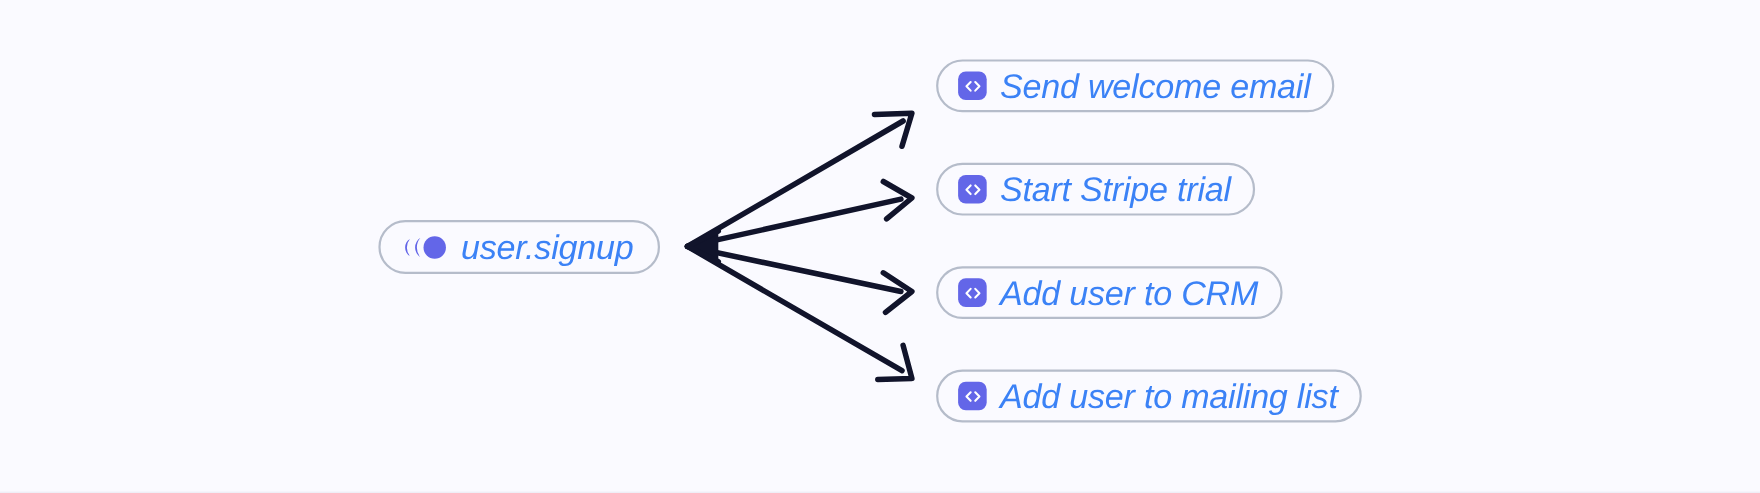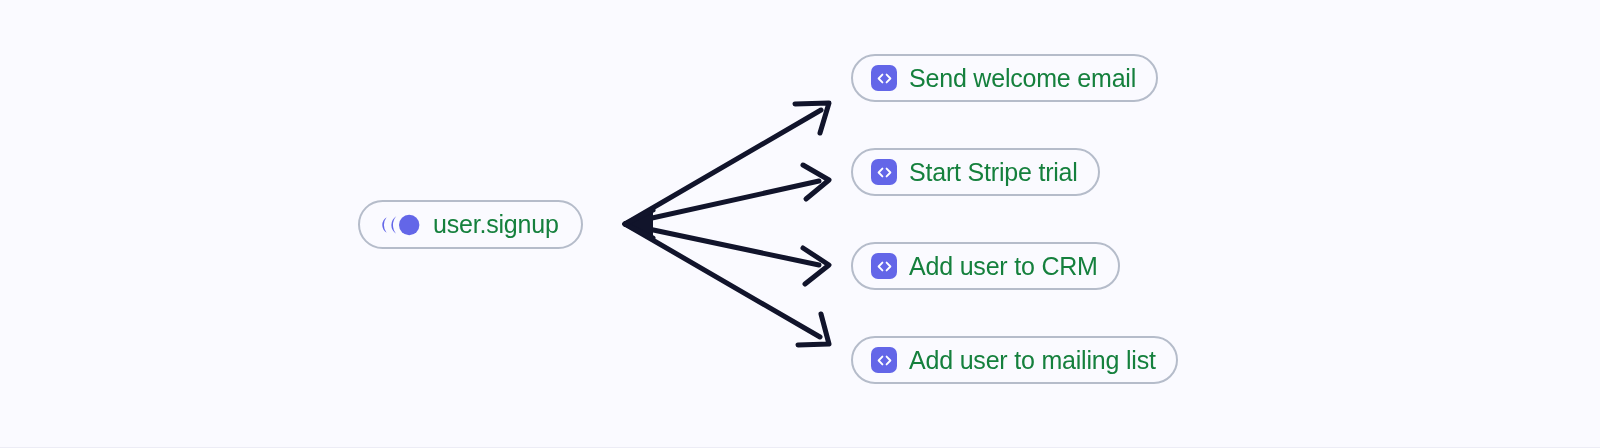--- a/index.html
+++ b/index.html
@@ -40,29 +40,30 @@
     box-sizing: border-box;
     background: #FAFAFF;
     border: 2px solid #B5BCCA;
     border-radius: 999px;
     height: 48px;
     padding: 0 20px 0 18px;
     white-space: nowrap;
   }
 
   .node-label {
-    font-size: 25px;
+    font-size: 31px;
     line-height: 1;
-    color: #15803d;
+    color: #3b82f6;
     letter-spacing: -0.2px;
+    font-style: italic;
   }
 
   
   .trigger {
-    left: 358px;
+    left: 344px;
     top: 200px;
     height: 49px;
     padding: 0 22px 0 20px;
   }
   .trigger .node-label {
     margin-left: 13px;
   }
 
   .broadcast-icon {
     display: block;

